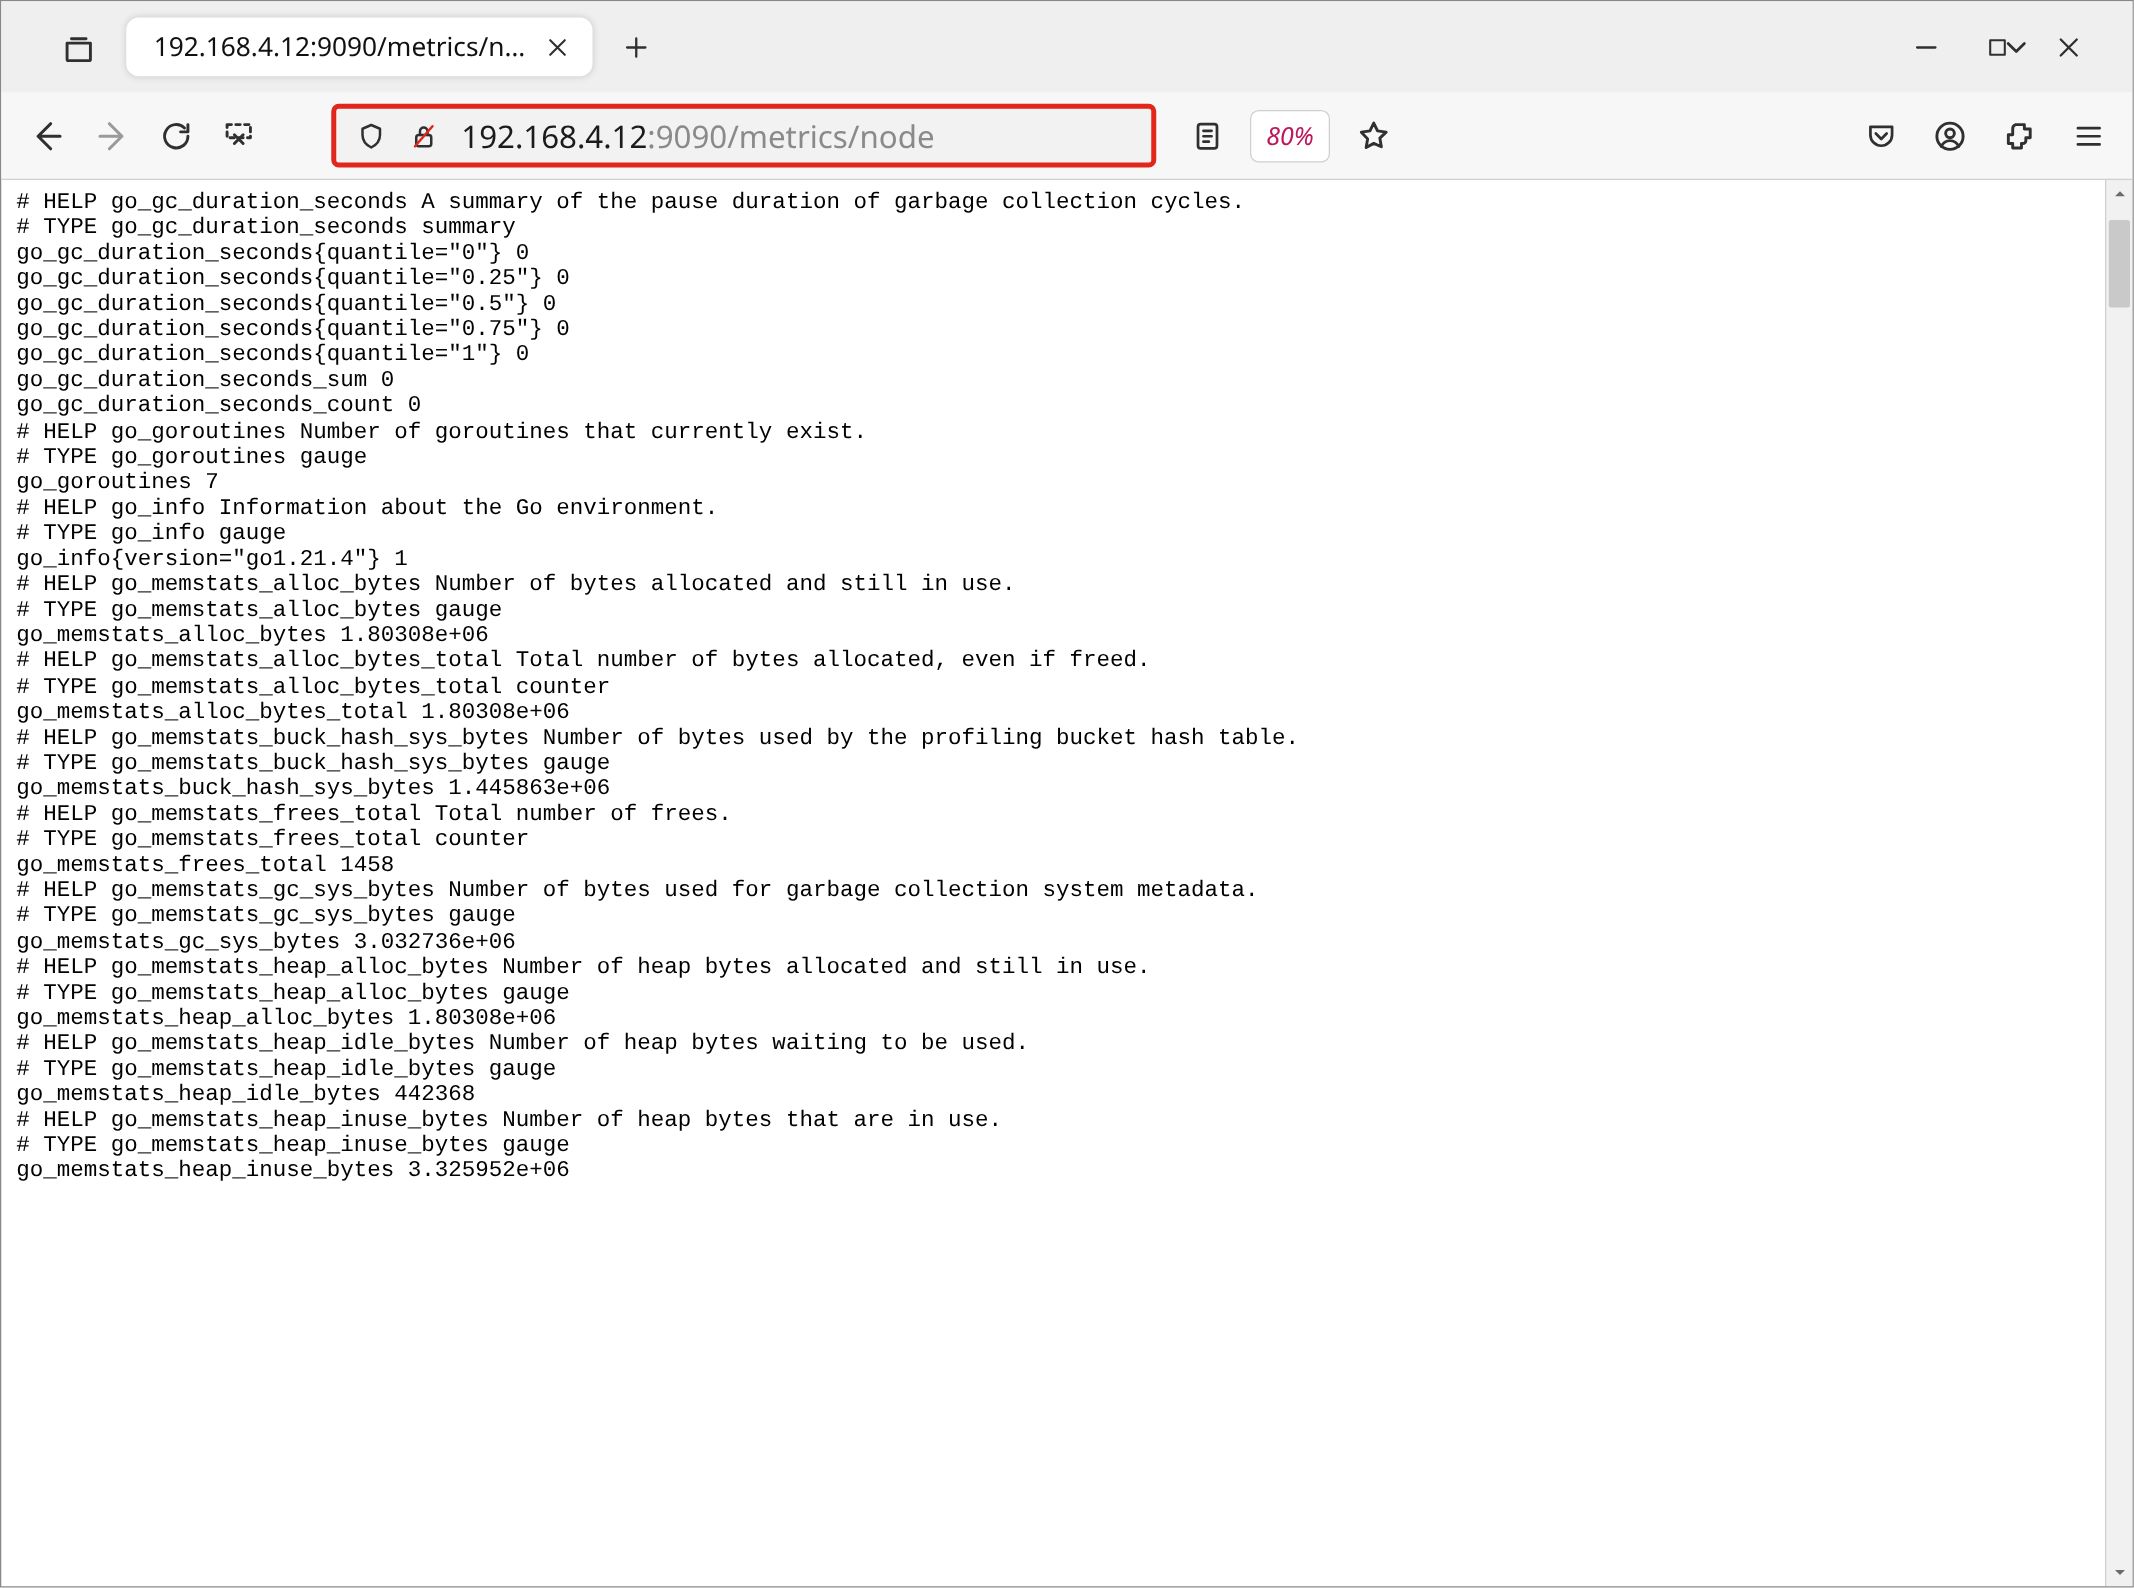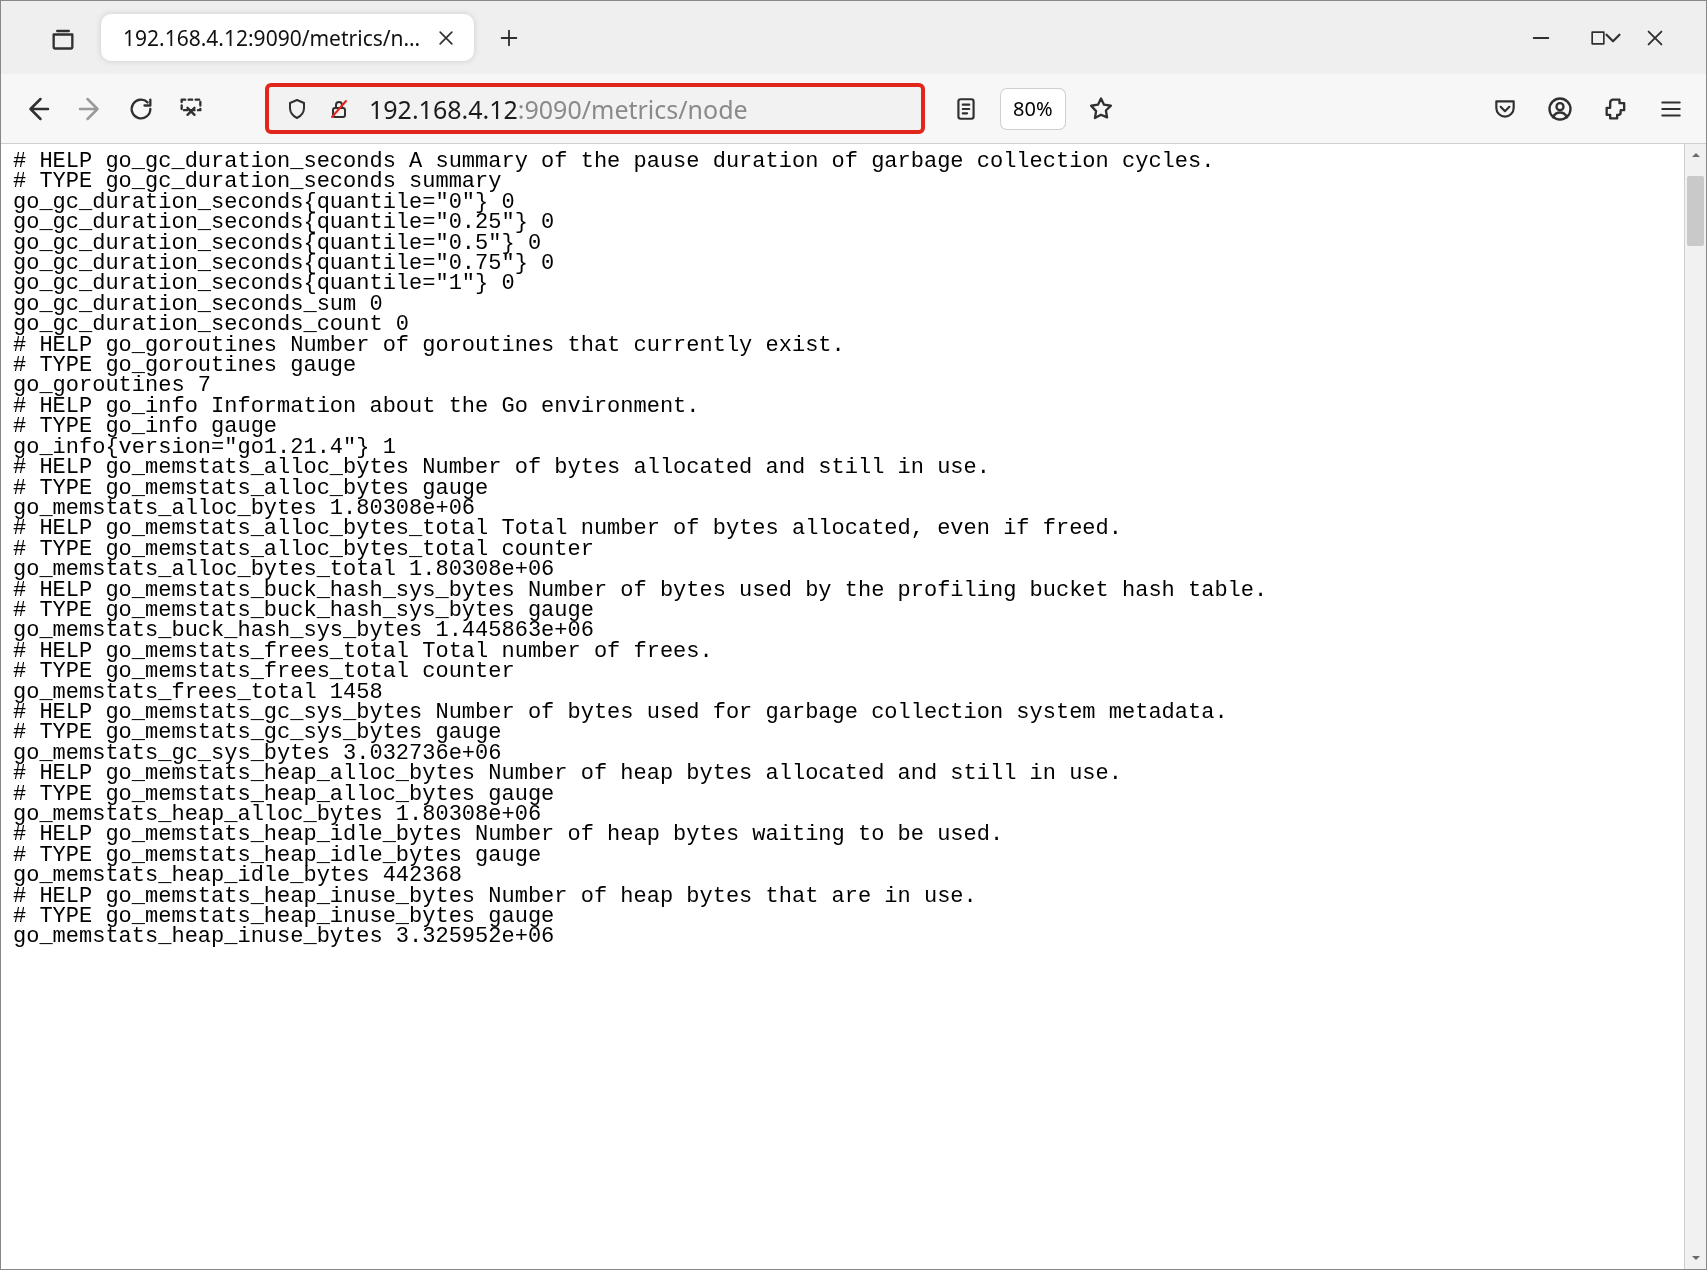--- a/index.html
+++ b/index.html
@@ -84,33 +84,33 @@
   .addr-text{
     font-size:25px;color:#1b1b1b;white-space:nowrap;
   }
   .addr-text .grey{color:var(--addr-grey);margin-top:22px;}
   .toolbar-right{
     display:flex;align-items:center;gap:22px;margin-left:6px;
   }
   .zoom-badge{
     height:40px;padding:0 12px;border-radius:6px;background:#fff;
     box-shadow:0 0 0 1px var(--chrome-border);
-    display:flex;align-items:center;font-size:20px;color:#000000;
+    display:flex;align-items:center;font-size:20px;color:#be185d;font-style:italic;
   }
   .toolbar-far{
     margin-left:auto;display:flex;align-items:center;gap:28px;
   }
   
   .content-wrap{
     position:relative;flex:1;display:flex;overflow:hidden;
   }
   pre.metrics{
     flex:1;margin:0;padding:8px 12px 4px 12px;
     font-family:"Consolas","Menlo","Courier New",monospace;
-    font-size:22px;line-height:20.4px;
+    font-size:18px;line-height:20.4px;
     white-space:pre;color:#000;overflow:hidden;
   }
   
   .vscroll{
     width:22px;background:#f1f1f1;border-left:1px solid var(--chrome-border);
     display:flex;flex-direction:column;align-items:center;
   }
   .vscroll .arrow{height:22px;width:100%;display:flex;align-items:center;justify-content:center;}
   .vscroll .track{flex:1;width:100%;position:relative;}
   .vscroll .thumb{

